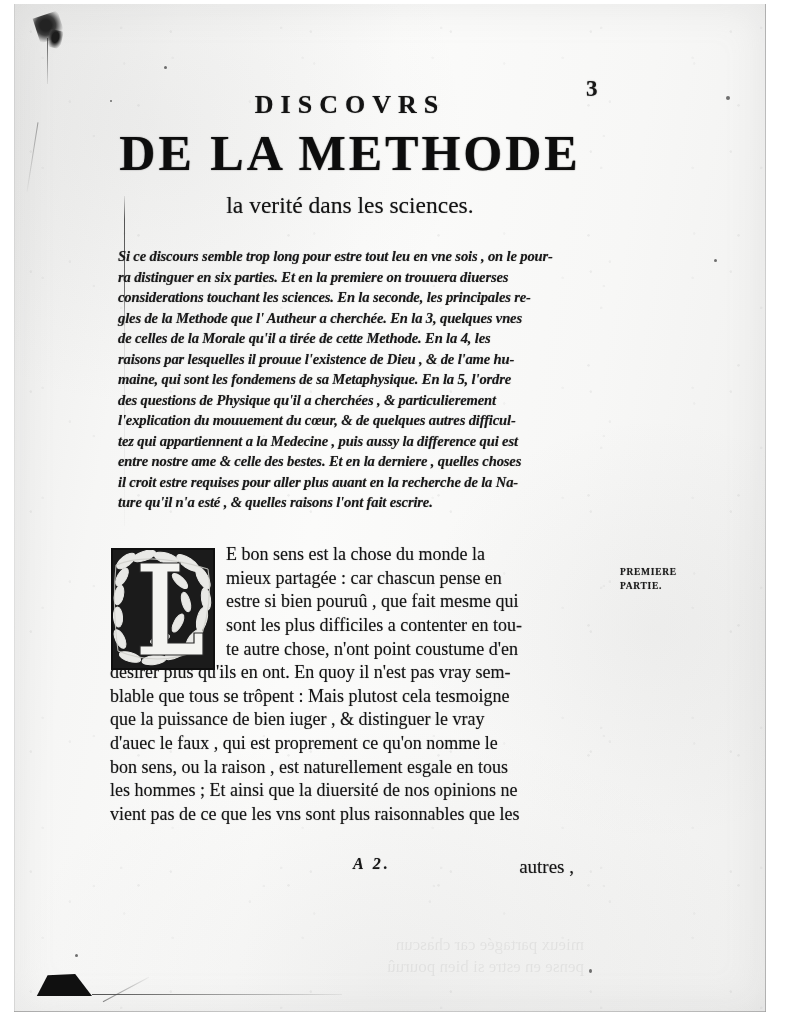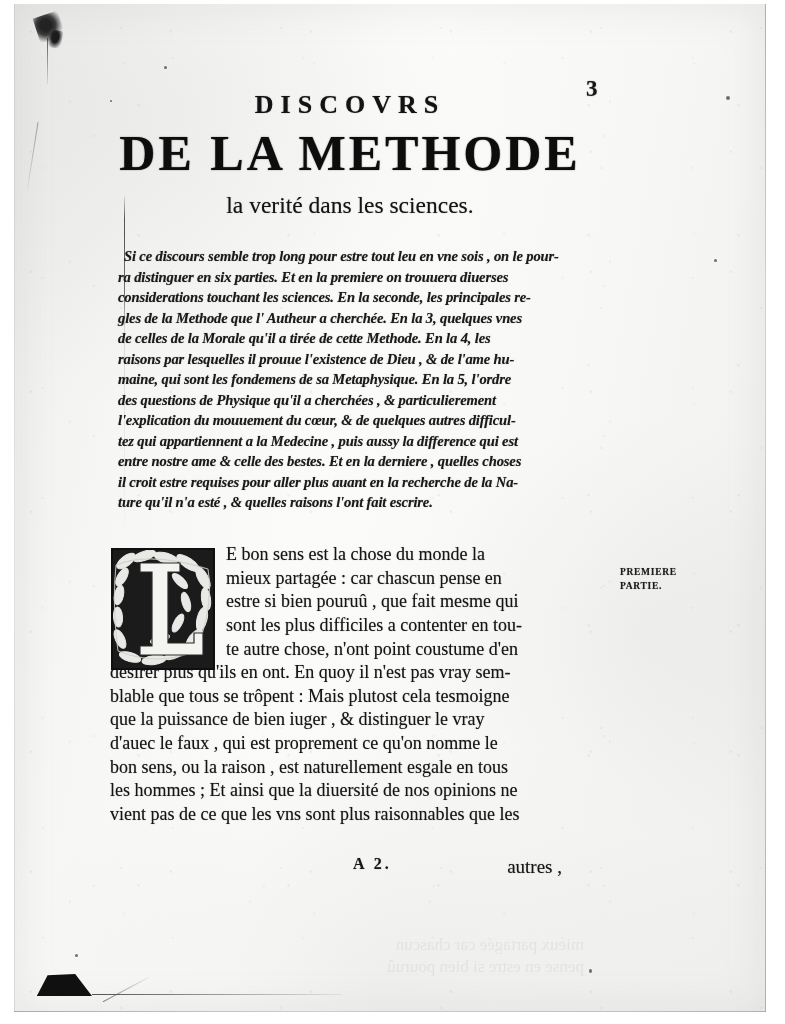--- a/index.html
+++ b/index.html
@@ -140,21 +140,21 @@
     font-style:italic;
     font-size:14.6px;
     line-height:1.405;
     letter-spacing:-.15px;
     text-align:justify;
     color:#1a1a1a;
     font-weight:600;
     text-shadow:0 0 .9px rgba(25,25,25,.5);
   }
   .argument .ln{display:block;white-space:nowrap;}
-  .argument .ln:first-child{margin-left:6px;}
+  .argument .ln:first-child{margin-left:0;}
 
   
   .body{
     position:relative;
     margin:30px 0 0 0;
     width:480px;
     font-size:18px;
     line-height:1.315;
     color:#151515;
     text-align:justify;
@@ -179,25 +179,25 @@
   }
   .marginal span{display:block;}
 
   
   .sigline{
     position:absolute;left:110px;top:855px;width:480px;
     font-size:17px;color:#161616;
     text-shadow:0 0 1px rgba(20,20,20,.45);
   }
   .sig-mark{
-    position:absolute;left:243px;top:0;font-weight:700;
+    position:absolute;left:243px;top:0;font-style:italic;font-weight:700;
     letter-spacing:3px;font-size:16px;
   }
   .catchword{
-    position:absolute;right:28px;top:1px;font-size:19px;
+    position:absolute;right:16px;top:1px;font-size:19px;
   }
 
   
   .showthrough{
     position:absolute;left:150px;bottom:26px;width:420px;height:52px;
     opacity:.055;color:#000;font-size:17px;line-height:1.3;
     transform:scaleX(-1);
     pointer-events:none;
     font-family:"Liberation Serif",serif;
   }

